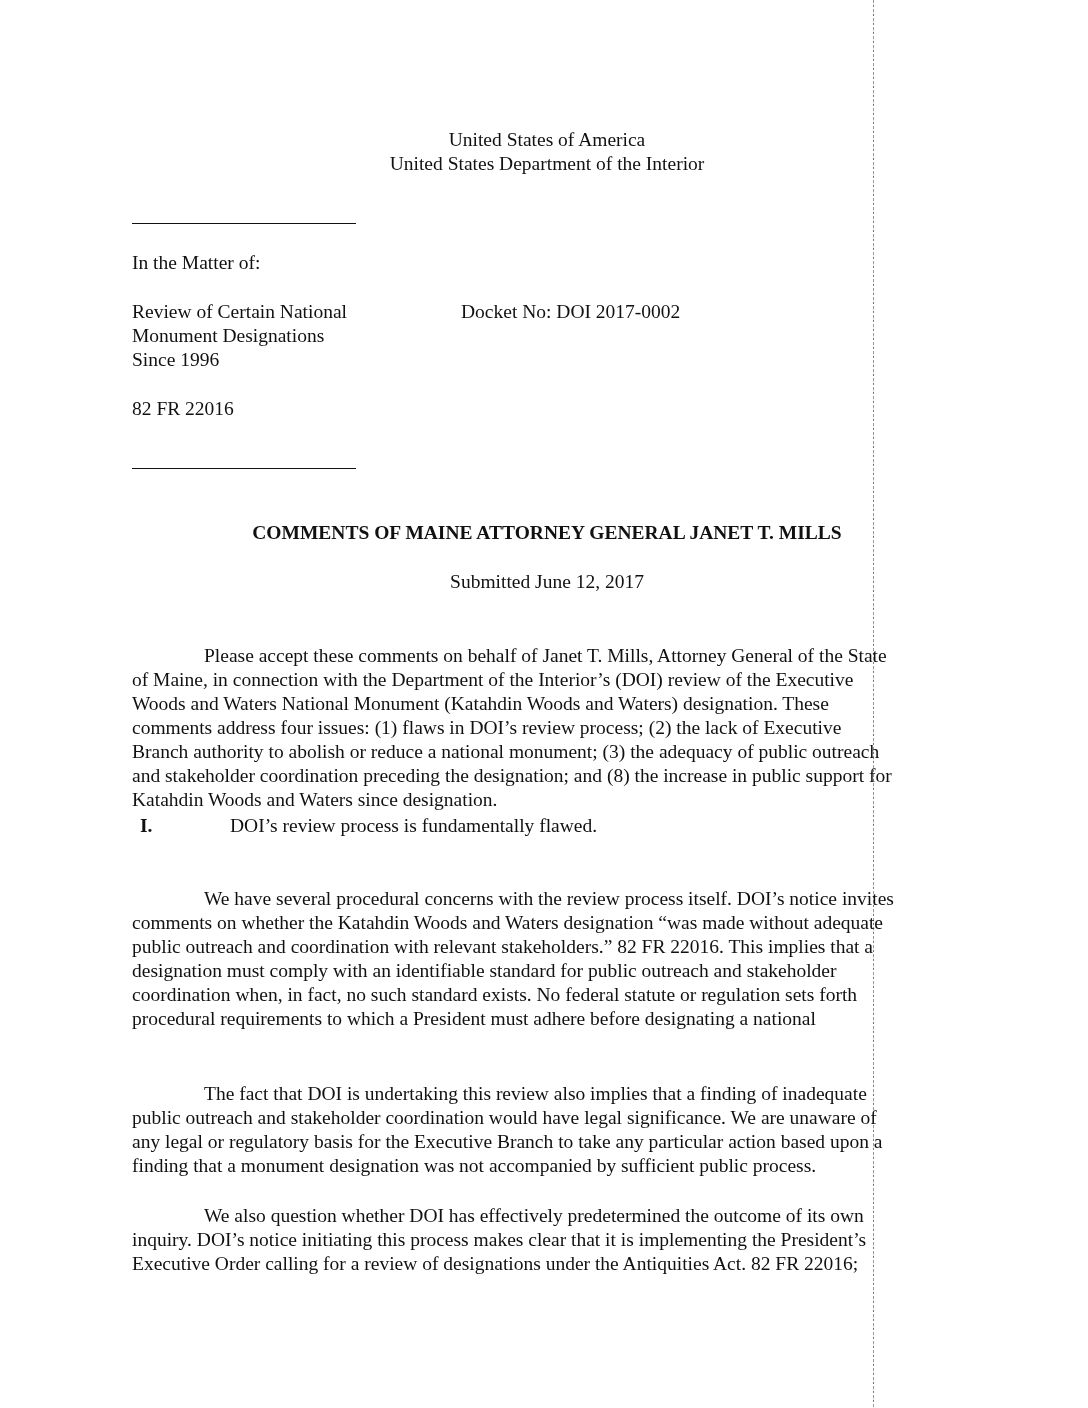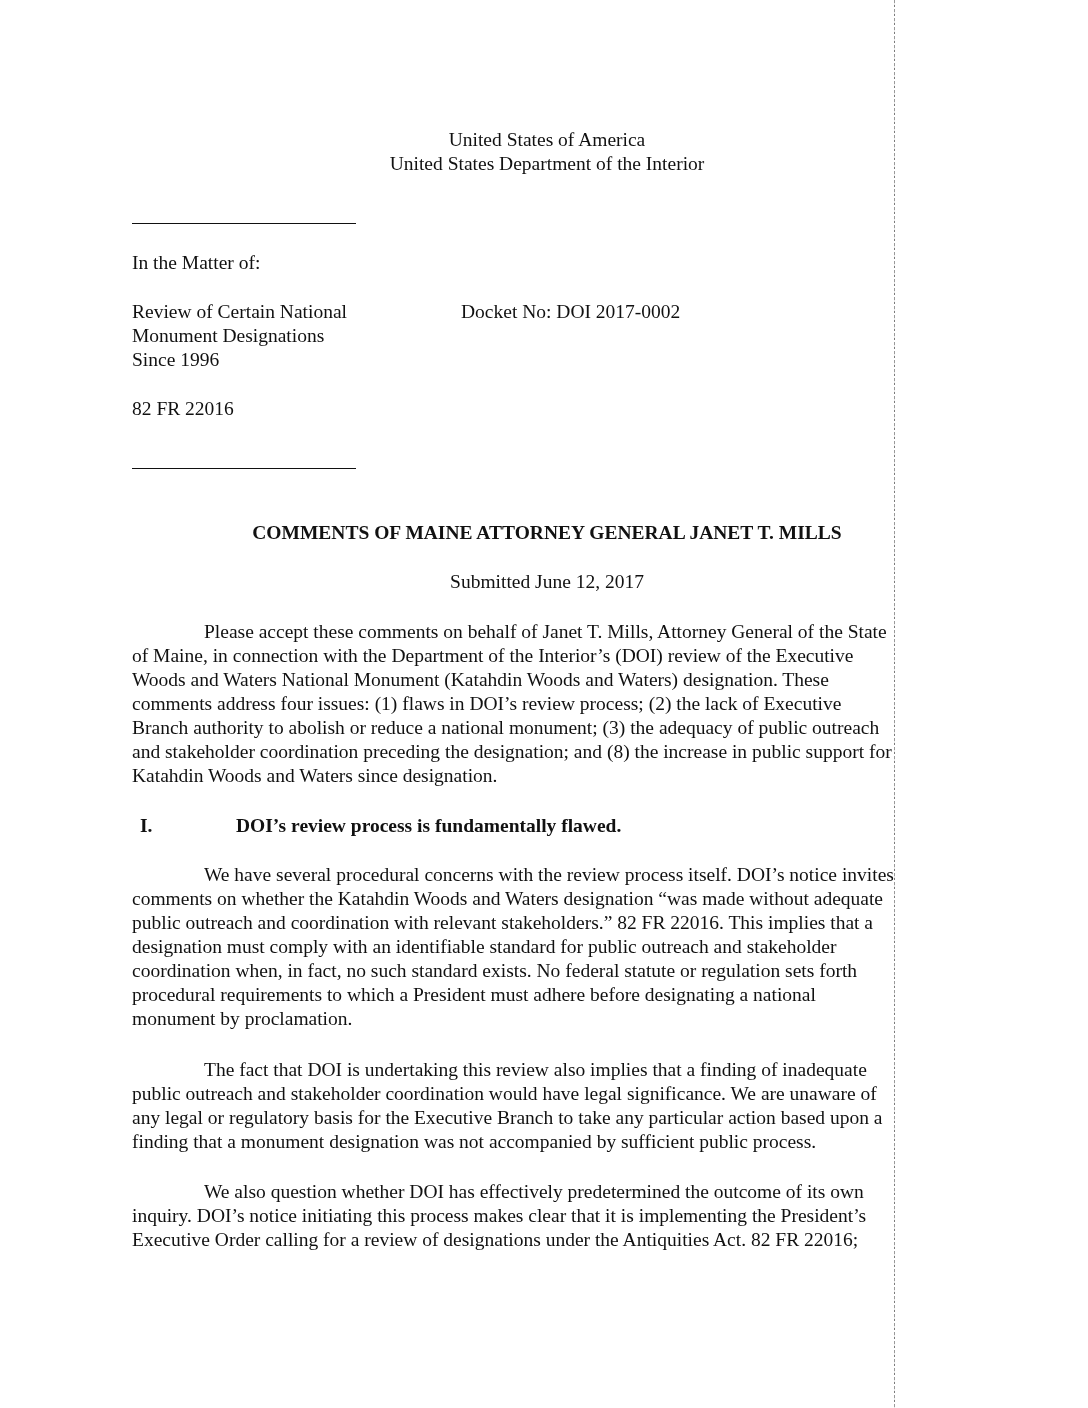--- a/index.html
+++ b/index.html
@@ -12,21 +12,21 @@
       height: 1408px;
       position: relative;
       overflow: hidden;
       font-family: "Liberation Serif", "DejaVu Serif", serif;
       color: #111111;
       font-size: 19.5px;
     }
     .page {
       position: absolute;
       left: 0; top: 0;
-      width: 876px; height: 1408px; padding-left: 21px;
+      width: 876px; height: 1408px;
     }
     .scan-edge {
       position: absolute;
       top: 0;
       right: 2px;
       width: 1px;
       height: 1408px;
       background: repeating-linear-gradient(to bottom, #9a9a9a 0 3px, #e6e6e6 3px 5px, #7a7a7a 5px 7px, #ffffff 7px 9px);
     }
     .abs { position: absolute; white-space: nowrap; }
@@ -37,33 +37,34 @@
       width: 224px;
       height: 0;
       border-top: 1.5px solid #111;
     }
     .para {
       position: absolute;
       left: 132px;
       width: 840px;
       line-height: 24px;
       white-space: normal;
+      margin-top: 24px;
     }
     .para .line { display: block; white-space: nowrap; }
     .indent { padding-left: 72px; }
     .bold { font-weight: bold; }
     .heading-num {
       position: absolute;
       left: 140px;
       font-weight: bold;
     }
     .heading-text {
       position: absolute;
-      left: 236px;
-      font-weight: bold;
+      left: 230px;
+      font-weight: normal;
     }
   </style>
 </head>
 <body>
 
 <div class="page">
 
   <div class="scan-edge"></div>
 
   <div class="abs center-line" style="top:129px;">United States of America</div>
@@ -99,21 +100,20 @@
   <div class="heading-num" style="top:815px;">I.</div>
   <div class="heading-text" style="top:815px;">DOI’s review process is fundamentally flawed.</div>
 
   <div class="para" style="top:863px;">
     <span class="line indent">We have several procedural concerns with the review process itself.  DOI’s notice invites</span>
     <span class="line">comments on whether the Katahdin Woods and Waters designation “was made without adequate</span>
     <span class="line">public outreach and coordination with relevant stakeholders.”  82 FR 22016.  This implies that a</span>
     <span class="line">designation must comply with an identifiable standard for public outreach and stakeholder</span>
     <span class="line">coordination when, in fact, no such standard exists.  No federal statute or regulation sets forth</span>
     <span class="line">procedural requirements to which a President must adhere before designating a national</span>
-    <span class="line">monument by proclamation.</span>
   </div>
 
   <div class="para" style="top:1058px;">
     <span class="line indent">The fact that DOI is undertaking this review also implies that a finding of inadequate</span>
     <span class="line">public outreach and stakeholder coordination would have legal significance.  We are unaware of</span>
     <span class="line">any legal or regulatory basis for the Executive Branch to take any particular action based upon a</span>
     <span class="line">finding that a monument designation was not accompanied by sufficient public process.</span>
   </div>
 
   <div class="para" style="top:1180px;">

